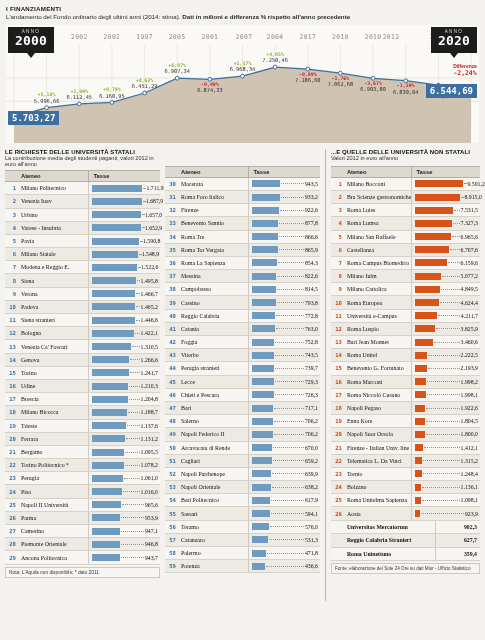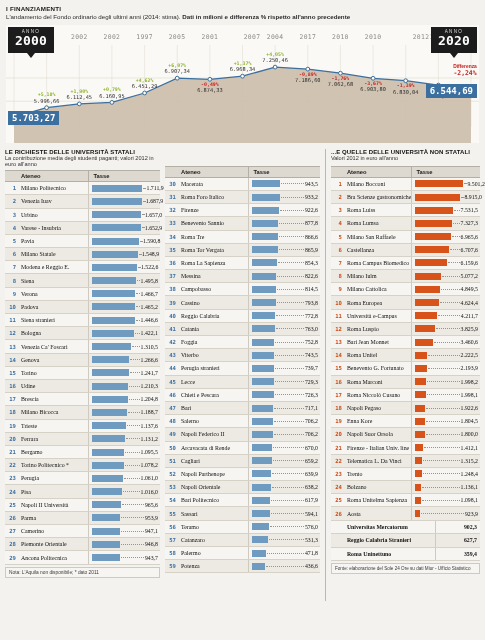--- a/index.html
+++ b/index.html
@@ -234,21 +234,21 @@
         <div class="yr-tick" style="left:171px">2005</div>
         <div class="pt-label" style="left:171.2px; top:38.2px">
         <div class="pt-pct pct-up">+6,07%</div>
         <div class="pt-val">6.907,34</div>
         </div>
         <div class="yr-tick" style="left:203.9px">2001</div>
         <div class="pt-label" style="left:203.9px; top:57.3px">
         <div class="pt-pct pct-dn">-0,49%</div>
         <div class="pt-val">6.874,33</div>
         </div>
-        <div class="yr-tick" style="left:246px">2007</div>
+        <div class="yr-tick" style="left:238px">2007</div>
         <div class="pt-label" style="left:236.5px; top:36.2px">
         <div class="pt-pct pct-up">+1,37%</div>
         <div class="pt-val">6.968,34</div>
         </div>
         <div class="yr-tick" style="left:269.1px">2004</div>
         <div class="pt-label" style="left:269.1px; top:27.1px">
         <div class="pt-pct pct-up">+4,05%</div>
         <div class="pt-val">7.250,46</div>
         </div>
         <div class="yr-tick" style="left:301.8px">2017</div>
@@ -259,21 +259,21 @@
         <div class="yr-tick" style="left:334.4px">2010</div>
         <div class="pt-label" style="left:334.4px; top:51.2px">
         <div class="pt-pct pct-dn">-1,76%</div>
         <div class="pt-val">7.062,68</div>
         </div>
         <div class="yr-tick" style="left:367.1px">2010</div>
         <div class="pt-label" style="left:367.1px; top:56.3px">
         <div class="pt-pct pct-dn">-3,67%</div>
         <div class="pt-val">6.903,80</div>
         </div>
-        <div class="yr-tick" style="left:415px">2012</div>
+        <div class="yr-tick" style="left:385px">2012</div>
         <div class="pt-label" style="left:399.7px; top:58.7px">
         <div class="pt-pct pct-dn">-1,39%</div>
         <div class="pt-val">6.830,04</div>
         </div>
         <div class="yr-tick" style="left:432.4px">2013</div>
         <div class="pt-label" style="left:432.4px; top:63.1px">
         <div class="pt-pct pct-dn">-1,98%</div>
         <div class="pt-val">6.694,69</div>
         </div>
         <div class="endbox" style="left:2px; top:86.2px">5.703,27</div>

